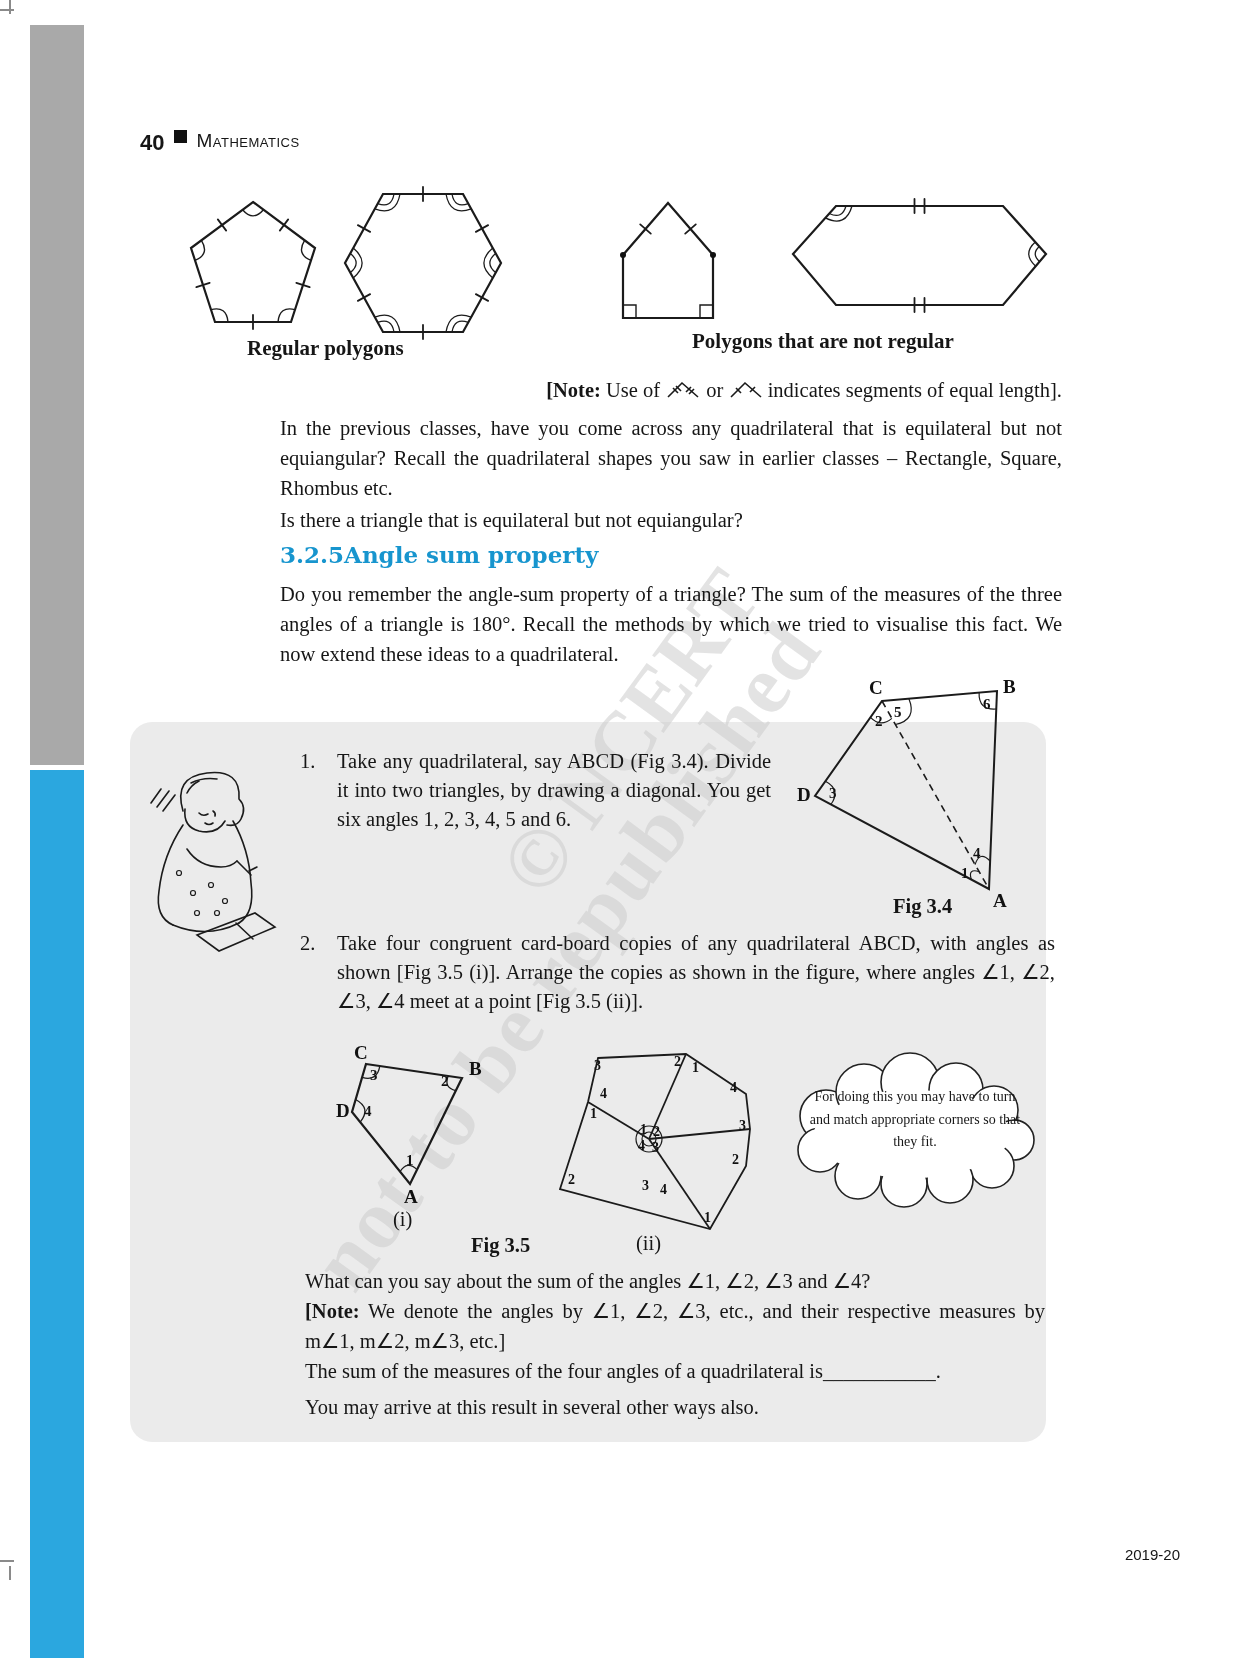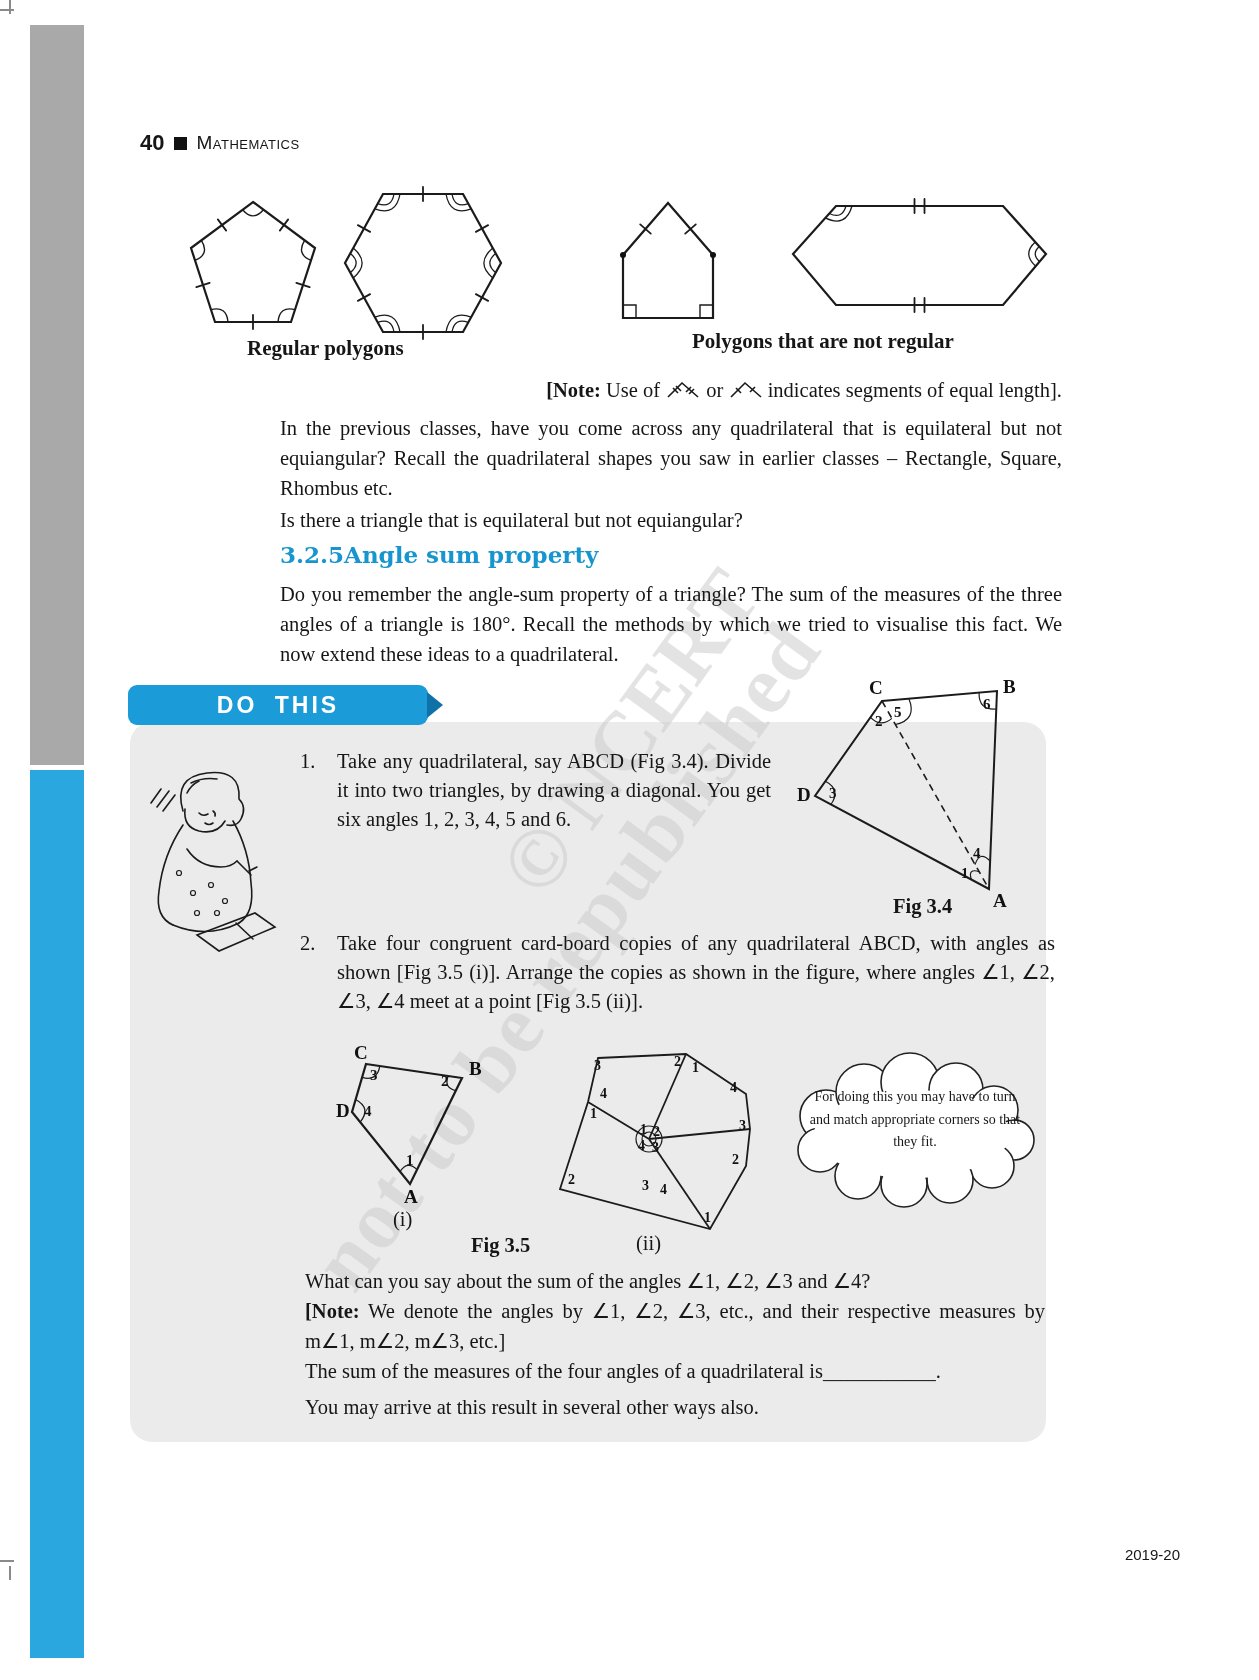--- a/index.html
+++ b/index.html
@@ -17,21 +17,21 @@
   .bar-blue{position:absolute;left:30px;top:770px;width:54px;height:888px;background:#2ba7df;z-index:1}
   
   .graybox{position:absolute;left:130px;top:722px;width:916px;height:720px;background:#ebebeb;border-radius:22px;z-index:2}
   
   .wm{position:absolute;z-index:3;pointer-events:none;color:#cdcdcd;opacity:.55;font-weight:700;
       font-family:"Liberation Serif",serif;white-space:nowrap}
   .wm1{left:480px;top:855px;font-size:84px;transform:rotate(-54deg);transform-origin:0 0}
   .wm2{left:292px;top:1250px;font-size:84px;transform:rotate(-54deg);transform-origin:0 0;letter-spacing:2px}
   
   .c{position:absolute;z-index:4}
-  .header{left:140px;top:130px;display:flex;align-items:center;font-family:"Liberation Sans",sans-serif}
+  .header{left:140px;top:130px;display:flex;align-items:flex-start;font-family:"Liberation Sans",sans-serif}
   .pageno{font-size:22px;font-weight:bold}
   .hsq{width:13px;height:13px;background:#111;margin:0 9px 0 10px}
   .subject{font-size:19px;font-variant:small-caps;letter-spacing:.5px}
   .figlabel{font-weight:bold;font-size:21px}
   .lbl-regular{left:247px;top:336px}
   .lbl-notregular{left:692px;top:329px}
   .para{font-size:20.5px;line-height:30px;text-align:justify}
   .line{font-size:20.5px;line-height:30px}
   .b{font-weight:bold}
   .note1{left:280px;top:375px;width:782px;text-align:right}
@@ -206,23 +206,20 @@
 
   <div class="c para para1">In the previous classes, have you come across any quadrilateral that is equilateral but not equiangular? Recall the quadrilateral shapes you saw in earlier classes – Rectangle, Square, Rhombus etc.</div>
   <div class="c line para2">Is there a triangle that is equilateral but not equiangular?</div>
 
   <div class="c heading">
     <span>3.2.5</span><span class="ht">Angle sum property</span>
   </div>
 
   <div class="c para para3">Do you remember the angle-sum property of a triangle? The sum of the measures of the three angles of a triangle is 180°. Recall the methods by which we tried to visualise this fact. We now extend these ideas to a quadrilateral.</div>
 
-  <div class="c banner">
-    <span class="bannertext">DO THIS</span>
-  </div>
 
   <svg class="c child" width="155" height="220" viewBox="0 0 155 220">
     <g class="shape" stroke="#3a3a3a" stroke-width="1.6" stroke-linecap="round">
       <path d="M18,40 l10,-14"></path>
         <path d="M24,44 l12,-16"></path>
         <path d="M30,48 l12,-16"></path>
       <path d="M50,48 Q40,14 74,10 Q108,6 106,36 Q114,44 108,56 Q104,64 94,62"></path>
       <path d="M58,20 Q70,14 84,16"></path>
         <path d="M54,30 Q58,22 66,18"></path>
       <path d="M52,46 Q50,64 66,68 Q84,72 92,58"></path>

